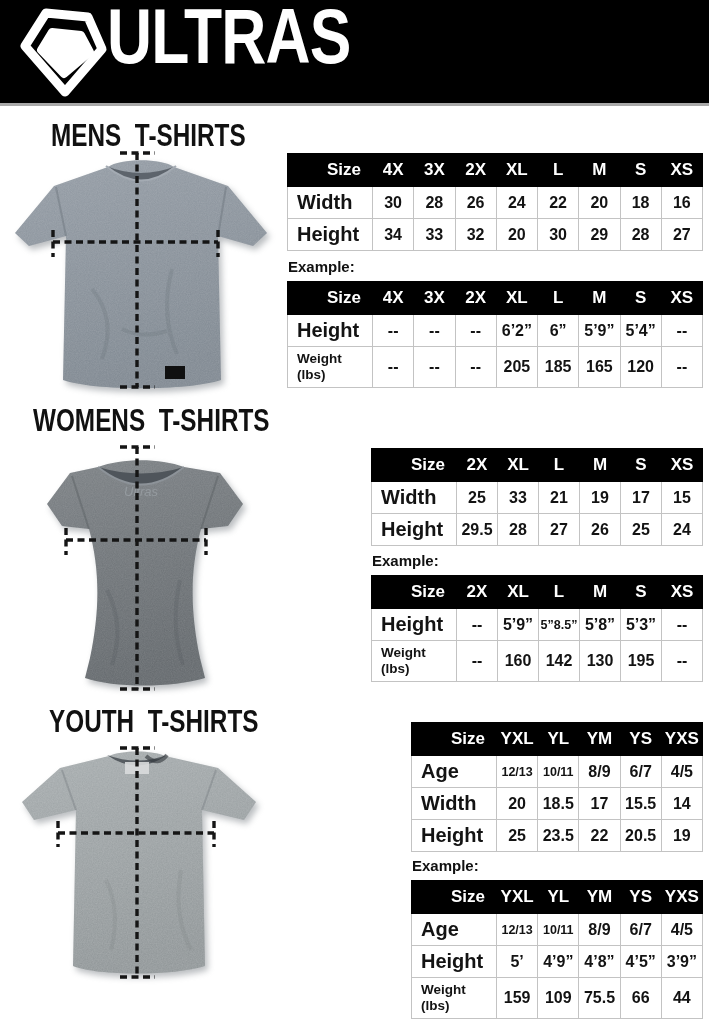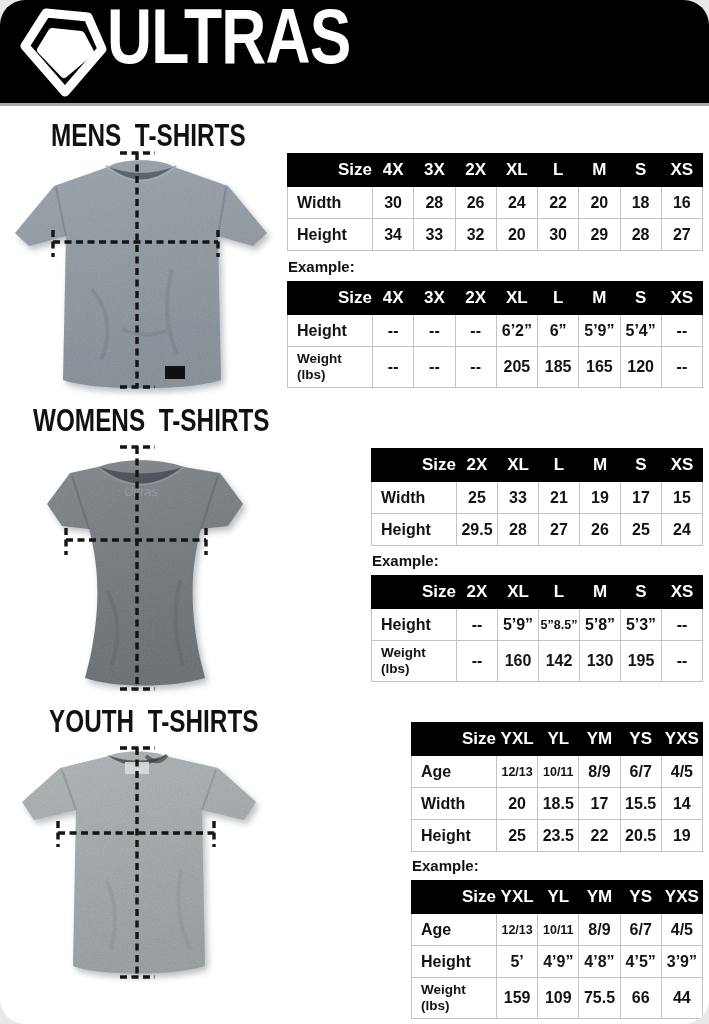--- a/index.html
+++ b/index.html
@@ -1,17 +1,17 @@
 <!DOCTYPE html>
 <html><head>
 <meta charset="utf-8">
 <style>
   html,body{margin:0;padding:0;background:#e8e8e8;}
   .page{position:relative;width:709px;height:1024px;margin:0 auto;background:#ffffff;
-        font-family:"Liberation Sans","DejaVu Sans",sans-serif;overflow:hidden;border-radius:25px;}
+        font-family:"Liberation Sans","DejaVu Sans",sans-serif;overflow:hidden;}
 
   
   .hdr{position:absolute;left:0;top:0;width:709px;height:103px;background:#000;
        border-bottom:3px solid #a9a9a9;}
   .logo{position:absolute;left:16px;top:4px;width:94px;height:95px;}
   .brand{position:absolute;left:107px;top:-3px;color:#fff;font-weight:bold;
          font-size:78px;line-height:78px;letter-spacing:-1px;
          transform:scaleX(.80);transform-origin:left top;white-space:nowrap;}
   .site{position:absolute;left:117px;top:69px;color:#fff;font-size:27px;line-height:27px;
         letter-spacing:.5px;white-space:nowrap;}
@@ -36,22 +36,22 @@
   #t-womens-size {left:371px;top:448px;width:332px;}
   #t-womens-ex   {left:371px;top:575px;width:332px;}
   #t-youth-size  {left:411px;top:722px;width:292px;}
   #t-youth-ex    {left:411px;top:880px;width:292px;}
 
   table{border-collapse:collapse;table-layout:fixed;width:100%;background:#fff;}
   col.label-col{width:85px;}
   td{border:1px solid #c3c3c3;text-align:center;font-weight:bold;color:#131313;
      height:31px;padding:0;font-size:16px;}
   thead td{background:#000;color:#fff;border-color:#000;font-size:17px;height:32px;}
-  thead td.hlabel{text-align:right;padding-left:28px;}
-  td.rlabel{text-align:left;padding-left:9px;font-size:16px;white-space:pre-line;}
+  thead td.hlabel{text-align:center;padding-left:28px;}
+  td.rlabel{text-align:left;padding-left:9px;font-size:20px;white-space:pre-line;}
   td.rlabel.two-line{font-size:13.5px;line-height:1.15;height:40px;}
   td.val.small{font-size:12.5px;}
 
   
   .shirt{position:absolute;}
   #shirt-mens{left:2px;top:149px;width:278px;height:252px;}
   #shirt-womens{left:2px;top:440px;width:286px;height:262px;}
   #shirt-youth{left:6px;top:740px;width:268px;height:246px;}
   .shirt-body{filter:drop-shadow(3px 4px 3px rgba(105,110,118,.45));}
   .mline{stroke:#151515;stroke-width:3.4;stroke-dasharray:7 4.5;fill:none;}

